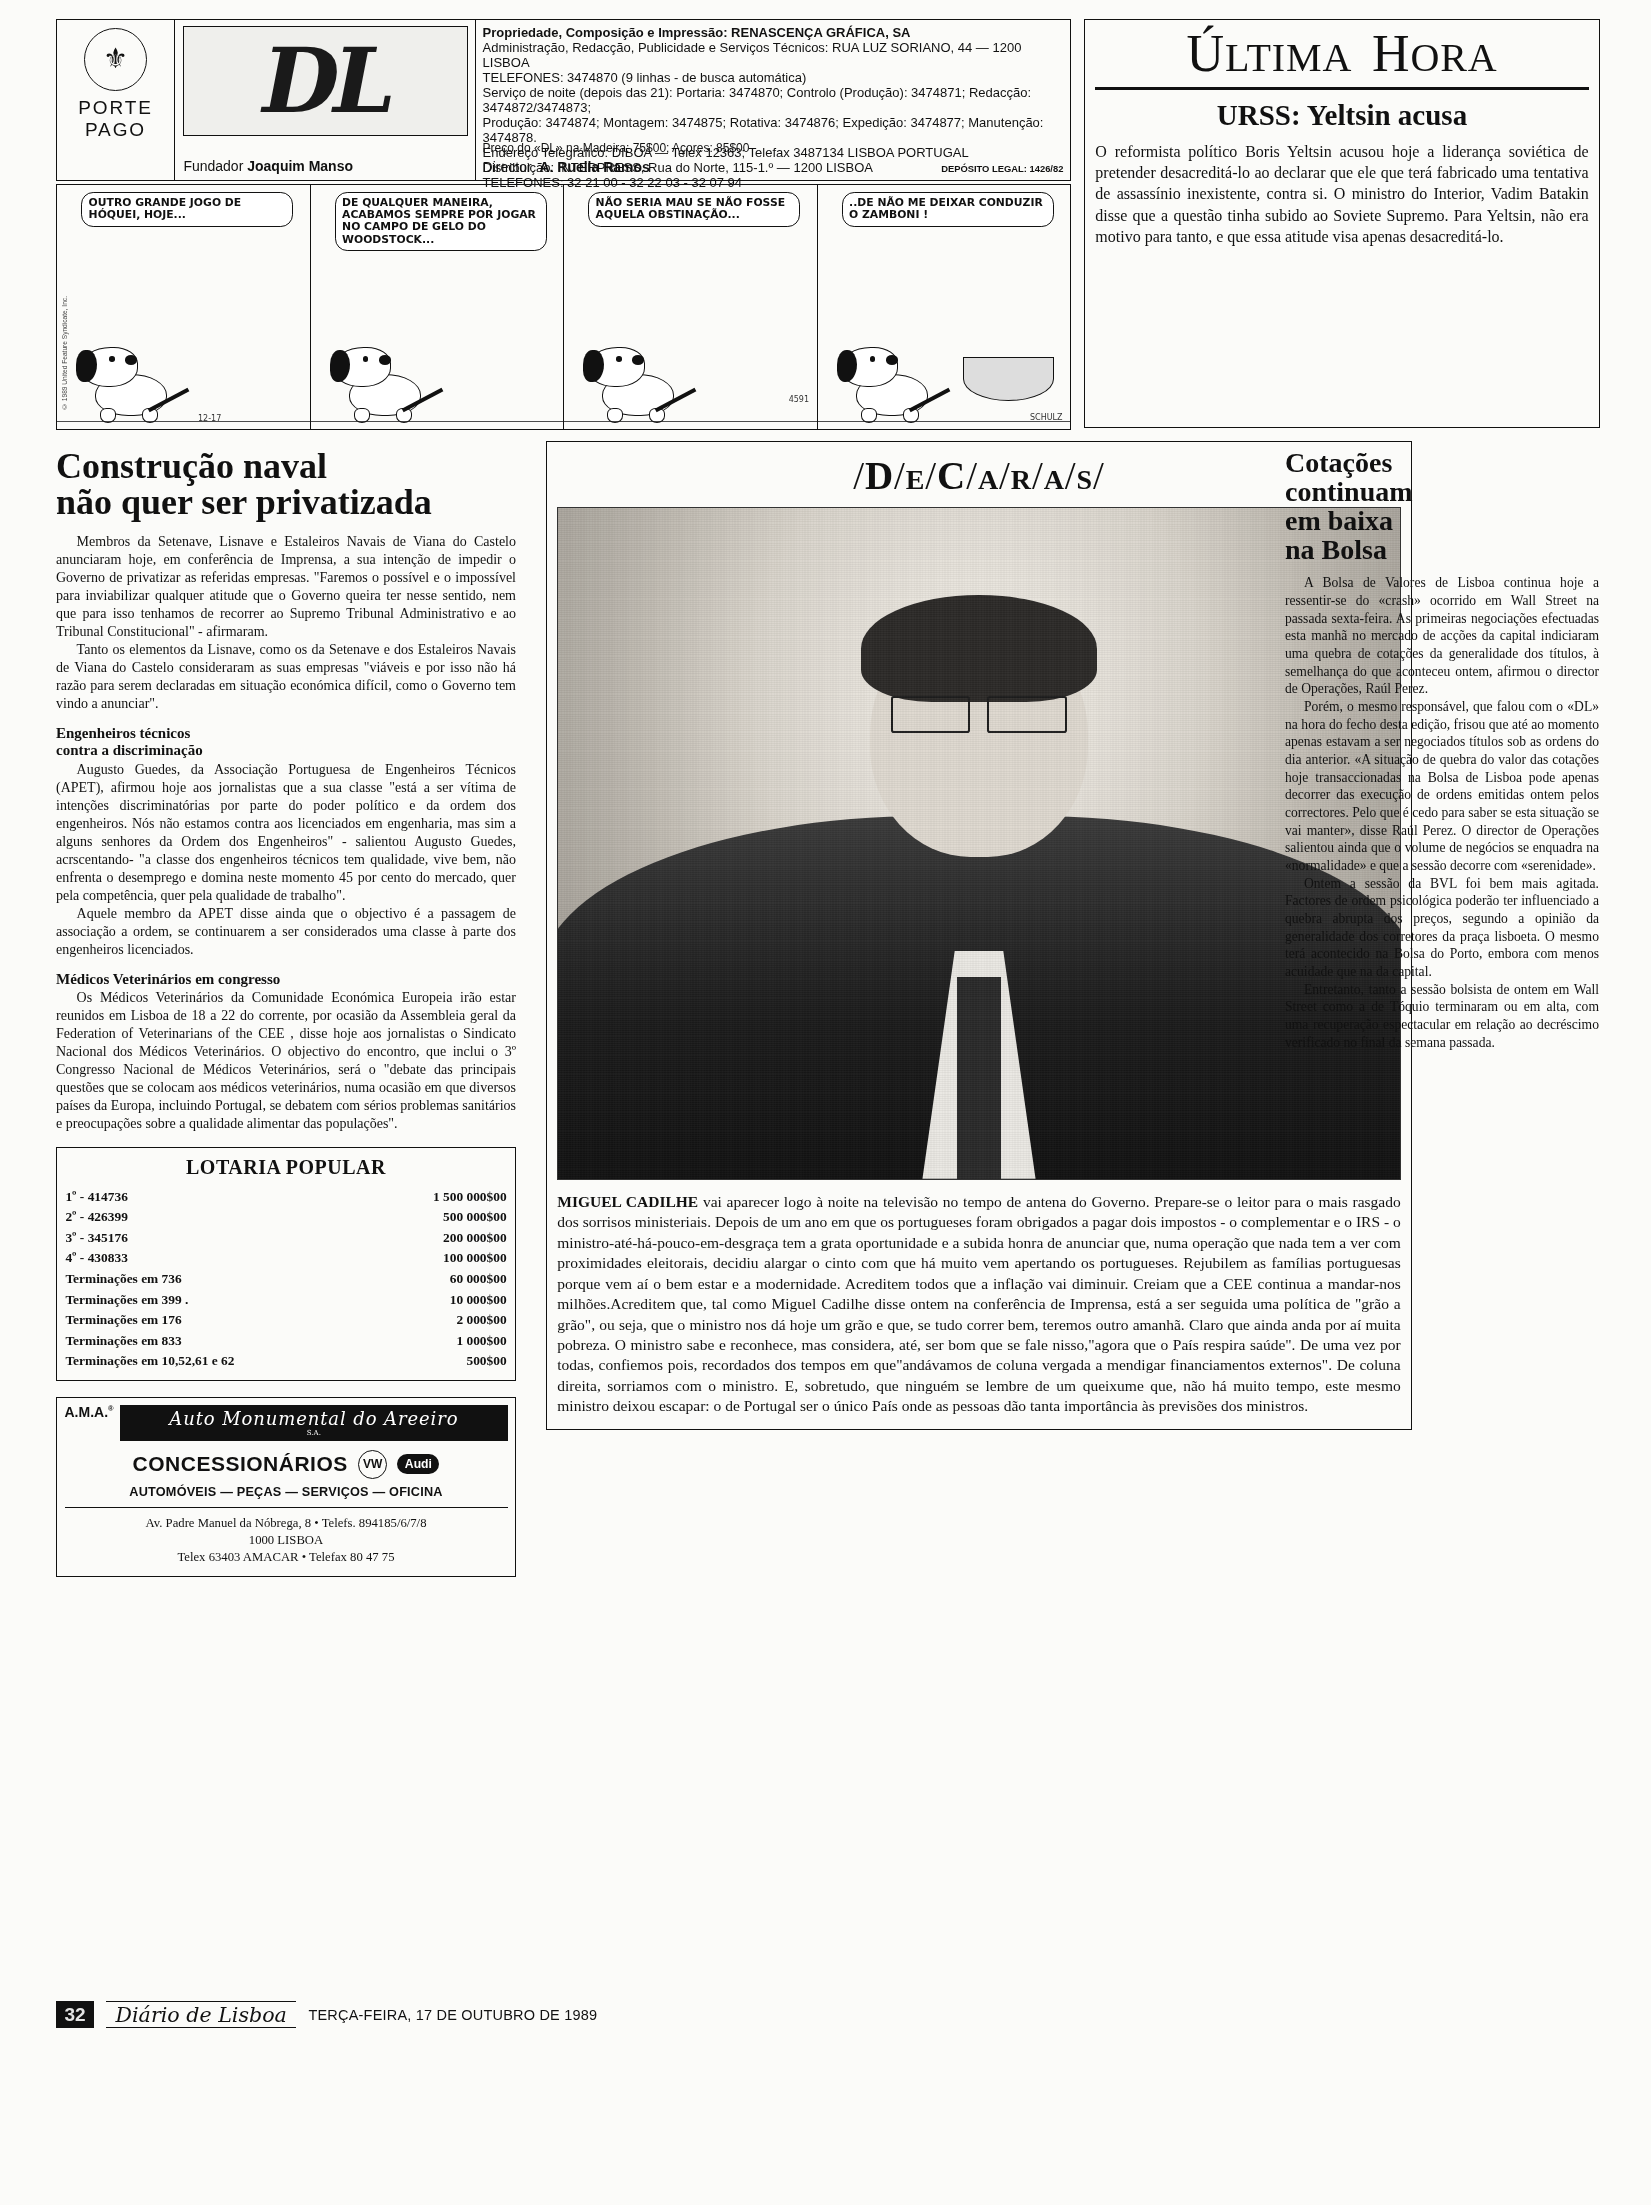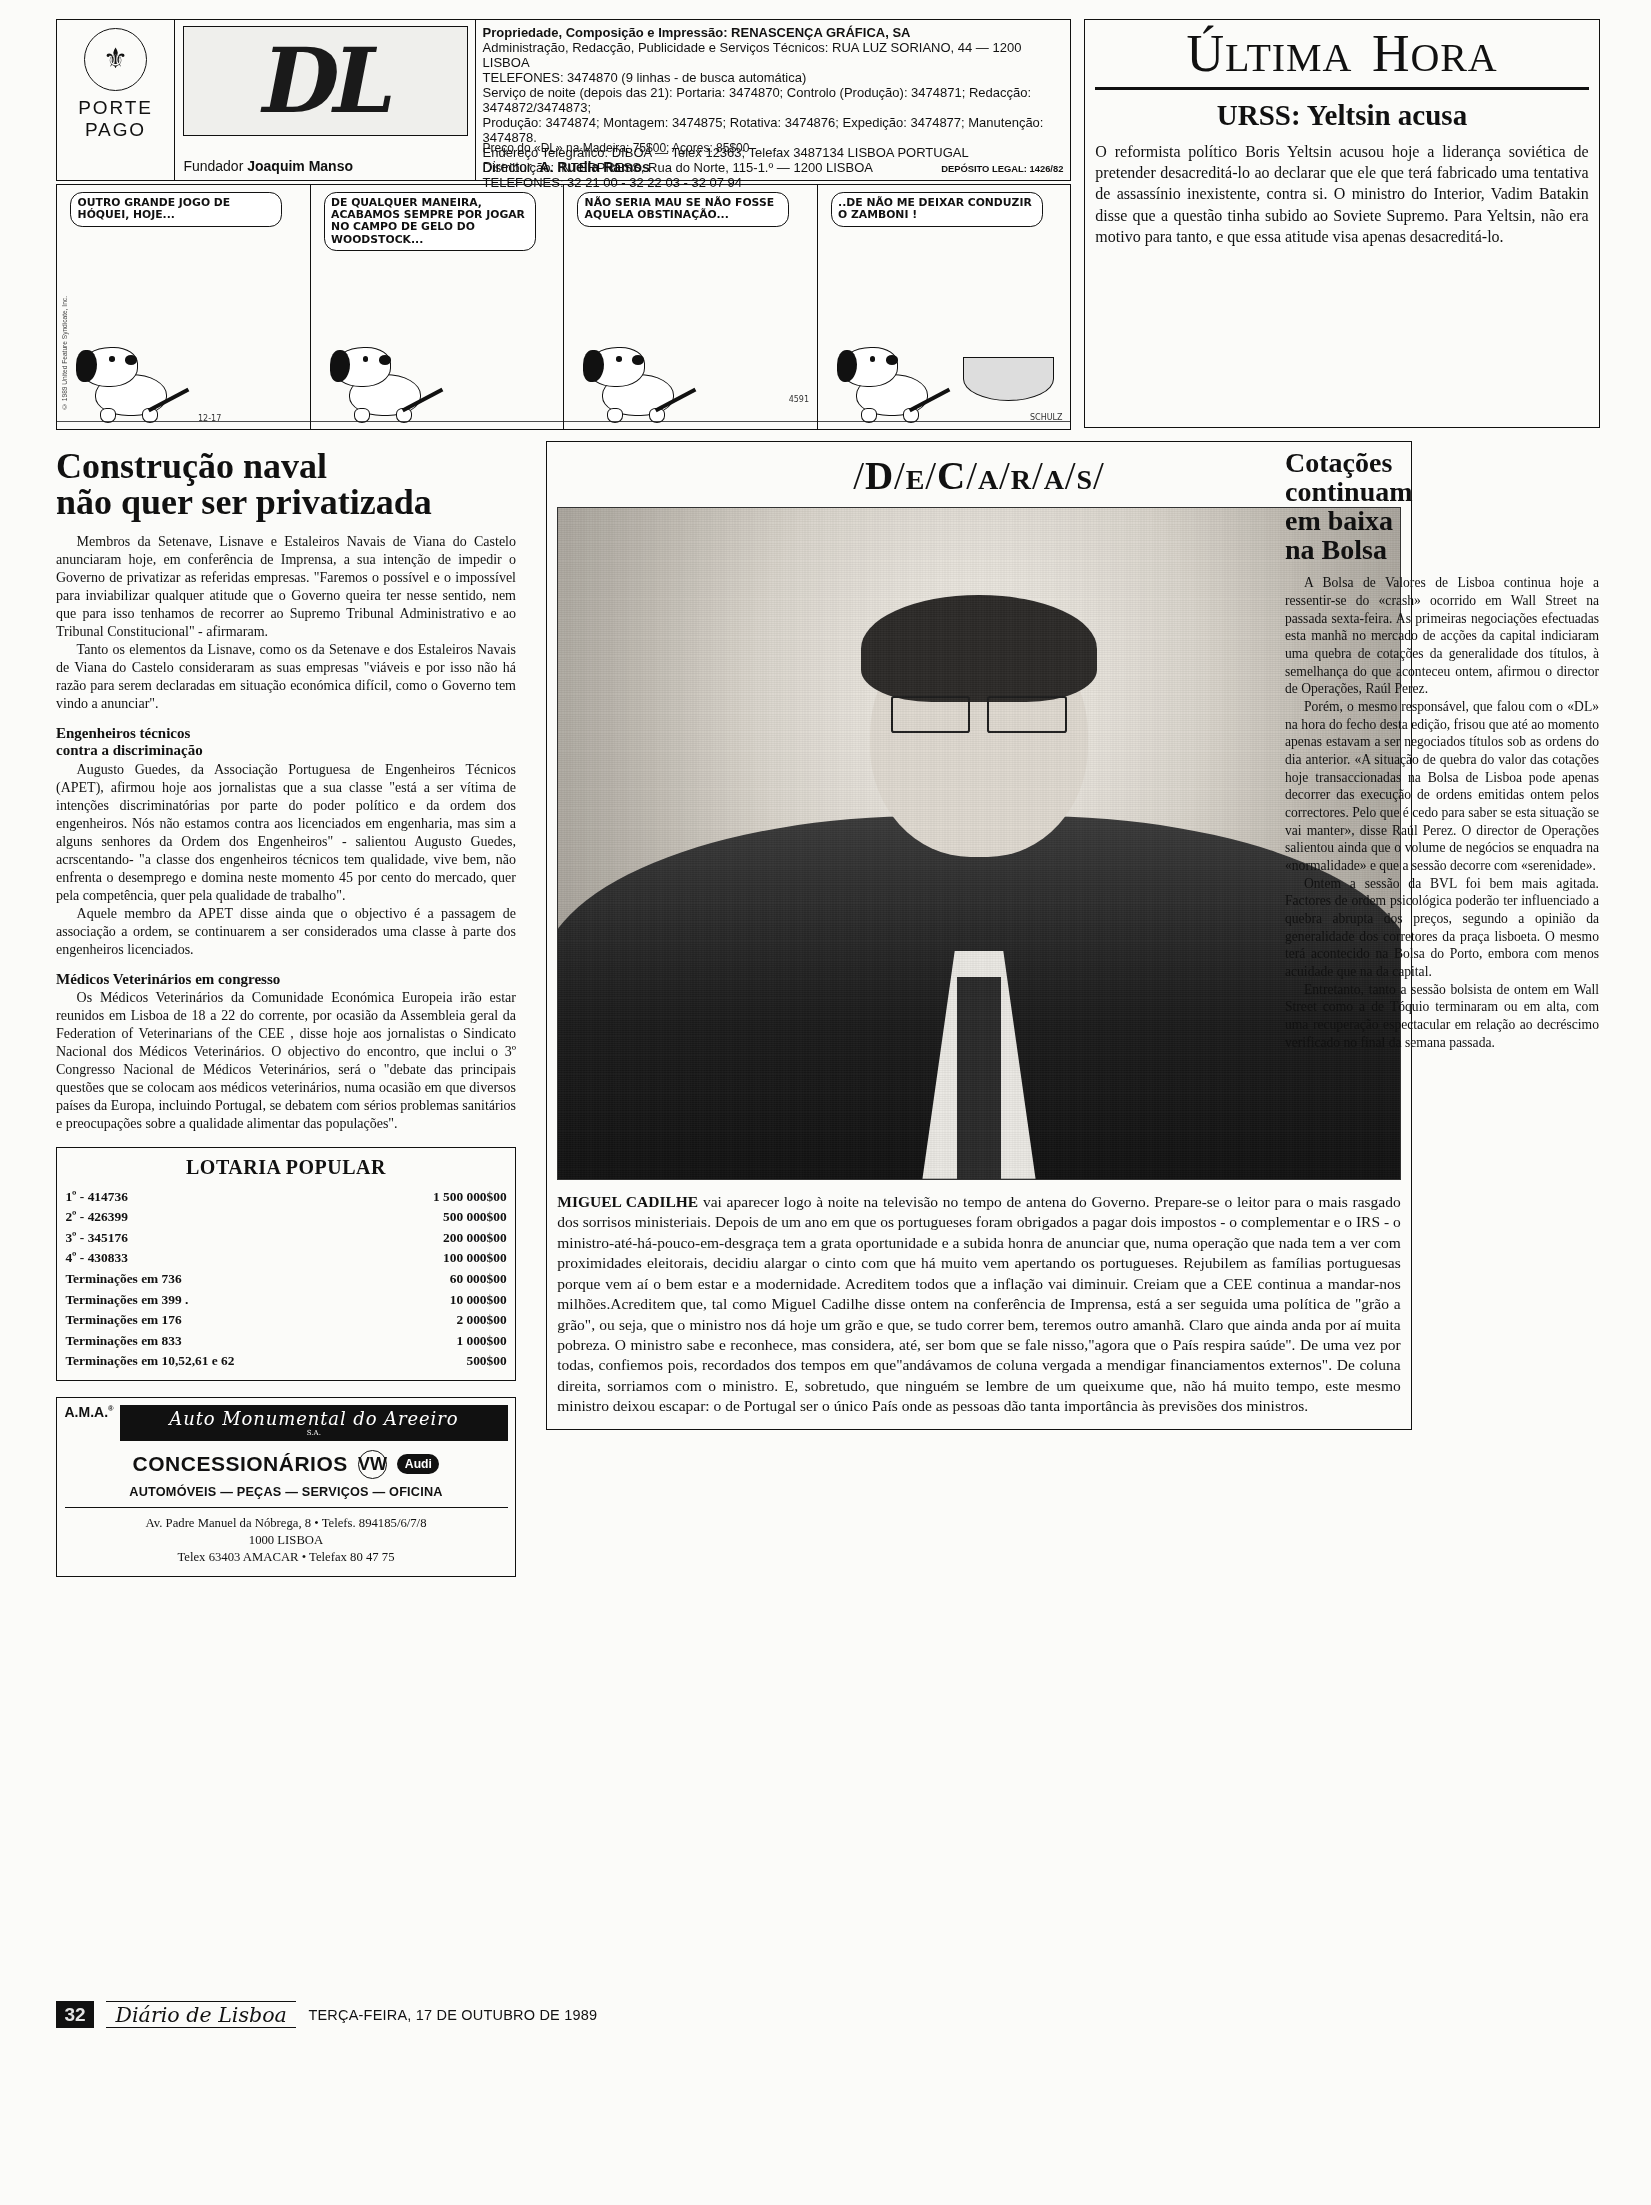--- a/index.html
+++ b/index.html
@@ -22,21 +22,21 @@
   .colophon p{margin:0;font-size:13px;line-height:1.16;font-family:"Liberation Sans",sans-serif;}
   .colophon .b{font-weight:700;}
   .price{position:absolute;left:6.6px;bottom:25px;font-size:12px;font-family:"Liberation Sans",sans-serif;}
   .director{position:absolute;left:6.6px;bottom:4.7px;font-size:14px;font-family:"Liberation Sans",sans-serif;}
   .deposito{position:absolute;right:6.6px;bottom:5.6px;font-size:9.4px;font-weight:700;font-family:"Liberation Sans",sans-serif;}
 
   
   .comics{position:absolute;left:0;top:165px;width:1013px;height:244px;border:1.4px solid #111;display:flex;}
   .cpanel{flex:1;border-right:1.4px solid #111;position:relative;overflow:hidden;}
   .cpanel:last-child{border-right:none;}
-  .bubble{position:absolute;left:13px;top:6.6px;border:1.4px solid #111;border-radius:12.2px;padding:4.7px 6.6px;font-family:"DejaVu Sans",sans-serif;font-size:10.8px;line-height:1.12;font-weight:700;background:#fff;max-width:197px;}
+  .bubble{position:absolute;left:24px;top:6.6px;border:1.4px solid #111;border-radius:12.2px;padding:4.7px 6.6px;font-family:"DejaVu Sans",sans-serif;font-size:10.8px;line-height:1.12;font-weight:700;background:#fff;max-width:197px;}
   .snoopy{position:absolute;bottom:8.4px;left:19px;width:117px;height:108px;}
   .sn-body{position:absolute;left:19px;bottom:4.7px;width:70px;height:40px;background:#fff;border:1.9px solid #111;border-radius:50% 50% 46% 46%;}
   .sn-head{position:absolute;left:3.8px;bottom:34px;width:56px;height:38px;background:#fff;border:1.9px solid #111;border-radius:56% 44% 50% 50%;}
   .sn-ear{position:absolute;left:0px;bottom:39px;width:20.6px;height:32px;background:#111;border-radius:50% 50% 60% 40%;}
   .sn-nose{position:absolute;left:49px;bottom:56px;width:12.2px;height:9.4px;background:#111;border-radius:50%;}
   .sn-eye{position:absolute;left:33px;bottom:59px;width:5.6px;height:5.6px;background:#111;border-radius:50%;}
   .sn-stick{position:absolute;left:70px;bottom:19px;width:45px;height:3.8px;background:#111;transform:rotate(-28deg);}
   .sn-leg{position:absolute;bottom:-1.9px;width:14px;height:12.2px;background:#fff;border:1.9px solid #111;border-radius:40% 40% 50% 50%;}
   .ground{position:absolute;left:0;right:0;bottom:6.6px;height:1.9px;background:#111;opacity:.75;}
   .cap{position:absolute;font-size:8px;font-family:"DejaVu Sans",sans-serif;color:#333;}
@@ -71,21 +71,21 @@
 
   
   .ad{margin-top:16px;border:1.4px solid #111;padding:6.6px 7.5px 9.4px 7.5px;text-align:center;}
   .ad-top{display:flex;align-items:flex-start;gap:6.6px;}
   .ama{font-family:"Liberation Sans",sans-serif;font-weight:700;font-size:14px;line-height:1;}
   .ama small{font-size:7.5px;vertical-align:super;}
   .ad-band{flex:1;background:#111;color:#fff;font-family:"DejaVu Serif",serif;font-style:italic;font-size:18px;padding:3.8px 4.7px;letter-spacing:0.9px;}
   .ad-band .s{display:block;font-size:7px;font-style:normal;letter-spacing:0;text-align:center;}
   .conc{display:flex;align-items:center;justify-content:center;gap:10.3px;margin-top:8.4px;}
   .conc .word{font-family:"Liberation Sans",sans-serif;font-weight:700;font-size:21px;letter-spacing:0.5px;}
-  .vw{width:27px;height:27px;border:1.9px solid #111;border-radius:50%;display:flex;align-items:center;justify-content:center;font-family:"Liberation Sans",sans-serif;font-weight:700;font-size:18px;}
+  .vw{width:27px;height:27px;border:1.9px solid #111;border-radius:50%;display:flex;align-items:center;justify-content:center;font-family:"Liberation Sans",sans-serif;font-weight:700;font-size:12px;}
   .audi{background:#111;color:#fff;border-radius:10.3px;padding:2.8px 7.5px;font-family:"Liberation Sans",sans-serif;font-size:12.2px;font-weight:700;}
   .ad-sub{font-family:"Liberation Sans",sans-serif;font-weight:700;font-size:12.7px;margin-top:6.6px;letter-spacing:0.2px;}
   .ad-hr{height:0.9px;background:#111;margin:7.5px 0;}
   .ad-addr{font-size:12.7px;line-height:1.35;font-family:"Liberation Serif",serif;}
 
   
   .photoframe{border:1.4px solid #111;padding:9.4px 10.3px 12.2px 10.3px;}
   .decaras{font-family:"Liberation Serif",serif;font-size:39px;font-weight:700;letter-spacing:0.9px;text-align:center;margin:1.9px 0 8.4px 0;}
   .decaras .sl{font-weight:400;}
   .decaras .sm{font-size:28px;}

